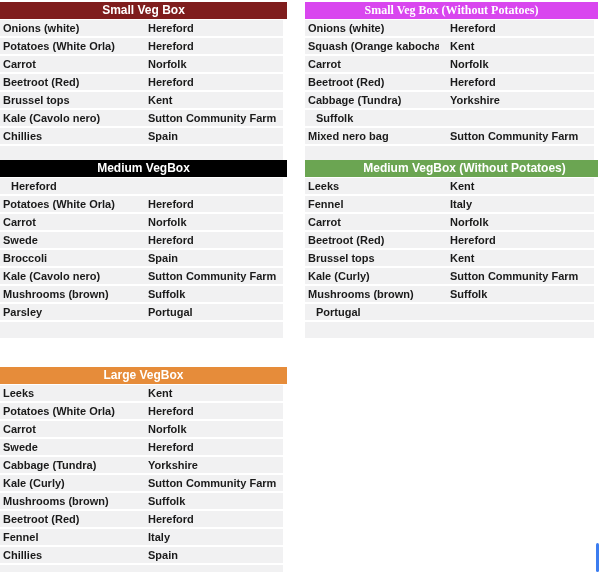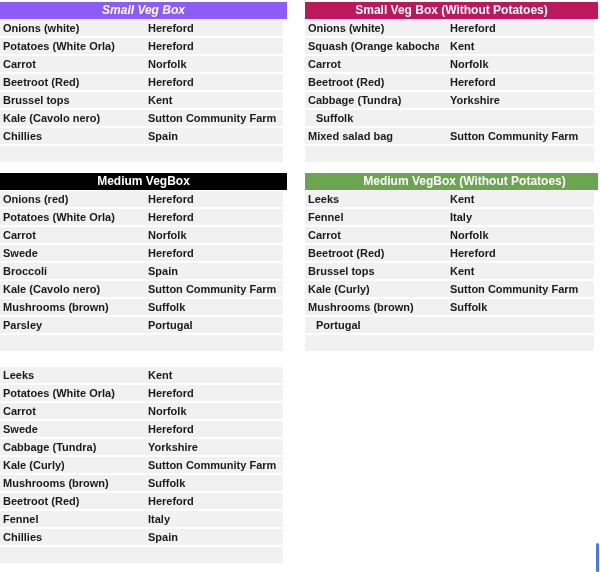--- a/index.html
+++ b/index.html
@@ -9,21 +9,21 @@
     height: 572px;
     background: #ffffff;
     overflow: hidden;
     font-family: "Liberation Sans", sans-serif;
     -webkit-font-smoothing: antialiased;
   }
   .tbl { position: absolute; }
   .tbl-left  { left: 0;   width: 287px; }
   .tbl-right { left: 305px; width: 293px; }
   .pos-row1 { top: 2px; }
-  .pos-row2 { top: 173px; }
+  .pos-row2 { top: 160px; }
   .pos-row3 { top: 367px; }
 
   .tbl-header {
     height: 17px;
     line-height: 17px;
     margin-bottom: 1px;
     text-align: center;
     color: #ffffff;
     font-size: 12px;
     font-weight: bold;
@@ -64,21 +64,21 @@
     height: 29px;
     border-radius: 2px;
   }
 </style>
 </head>
 <body>
 
 <div id="screen">
 
   <section class="tbl tbl-left pos-row1">
-    <div class="tbl-header" style="background: #8b5cf6; font-style: italic;">Small Veg Box</div>
+    <div class="tbl-header" style="background: #7f1d1d;">Small Veg Box</div>
     <div class="tbl-body">
         <div class="row">
     <div class="cell item">Onions (white)</div>
     <div class="cell origin">Hereford</div>
   </div>
         <div class="row">
     <div class="cell item">Potatoes (White Orla)</div>
     <div class="cell origin">Hereford</div>
   </div>
         <div class="row">
@@ -102,21 +102,21 @@
     <div class="cell origin">Spain</div>
   </div>
         <div class="row">
     <div class="cell item"></div>
     <div class="cell origin"></div>
   </div>
       </div>
   </section>
 
   <section class="tbl tbl-right pos-row1">
-    <div class="tbl-header" style="background: #be185d;">Small Veg Box (Without Potatoes)</div>
+    <div class="tbl-header" style="background: #d946ef; font-family: Liberation Serif, serif;">Small Veg Box (Without Potatoes)</div>
     <div class="tbl-body">
         <div class="row">
     <div class="cell item">Onions (white)</div>
     <div class="cell origin">Hereford</div>
   </div>
         <div class="row">
     <div class="cell item">Squash (Orange kabocha)</div>
     <div class="cell origin">Kent</div>
   </div>
         <div class="row">
@@ -128,35 +128,34 @@
     <div class="cell origin">Hereford</div>
   </div>
         <div class="row">
     <div class="cell item">Cabbage (Tundra)</div>
     <div class="cell origin">Yorkshire</div>
   </div>
         <div class="row">
     <div class="cell origin">Suffolk</div>
   </div>
         <div class="row">
-    <div class="cell item">Mixed salad bag</div>
+    <div class="cell item">Mixed nero bag</div>
     <div class="cell origin">Sutton Community Farm</div>
   </div>
         <div class="row">
     <div class="cell item"></div>
     <div class="cell origin"></div>
   </div>
       </div>
   </section>
 
   <section class="tbl tbl-left pos-row2">
     <div class="tbl-header" style="background: rgb(0, 0, 0);">Medium VegBox</div>
     <div class="tbl-body">
         <div class="row">
-    <div class="cell item">Onions (red)</div>
     <div class="cell origin">Hereford</div>
   </div>
         <div class="row">
     <div class="cell item">Potatoes (White Orla)</div>
     <div class="cell origin">Hereford</div>
   </div>
         <div class="row">
     <div class="cell item">Carrot</div>
     <div class="cell origin">Norfolk</div>
   </div>
@@ -222,20 +221,21 @@
     <div class="cell origin">Portugal</div>
   </div>
         <div class="row">
     <div class="cell item"></div>
     <div class="cell origin"></div>
   </div>
       </div>
   </section>
 
   <section class="tbl tbl-left pos-row3">
+    <div class="tbl-header" style="background: rgb(230, 140, 58);">Large VegBox</div>
     <div class="tbl-body">
         <div class="row">
     <div class="cell item">Leeks</div>
     <div class="cell origin">Kent</div>
   </div>
         <div class="row">
     <div class="cell item">Potatoes (White Orla)</div>
     <div class="cell origin">Hereford</div>
   </div>
         <div class="row">

